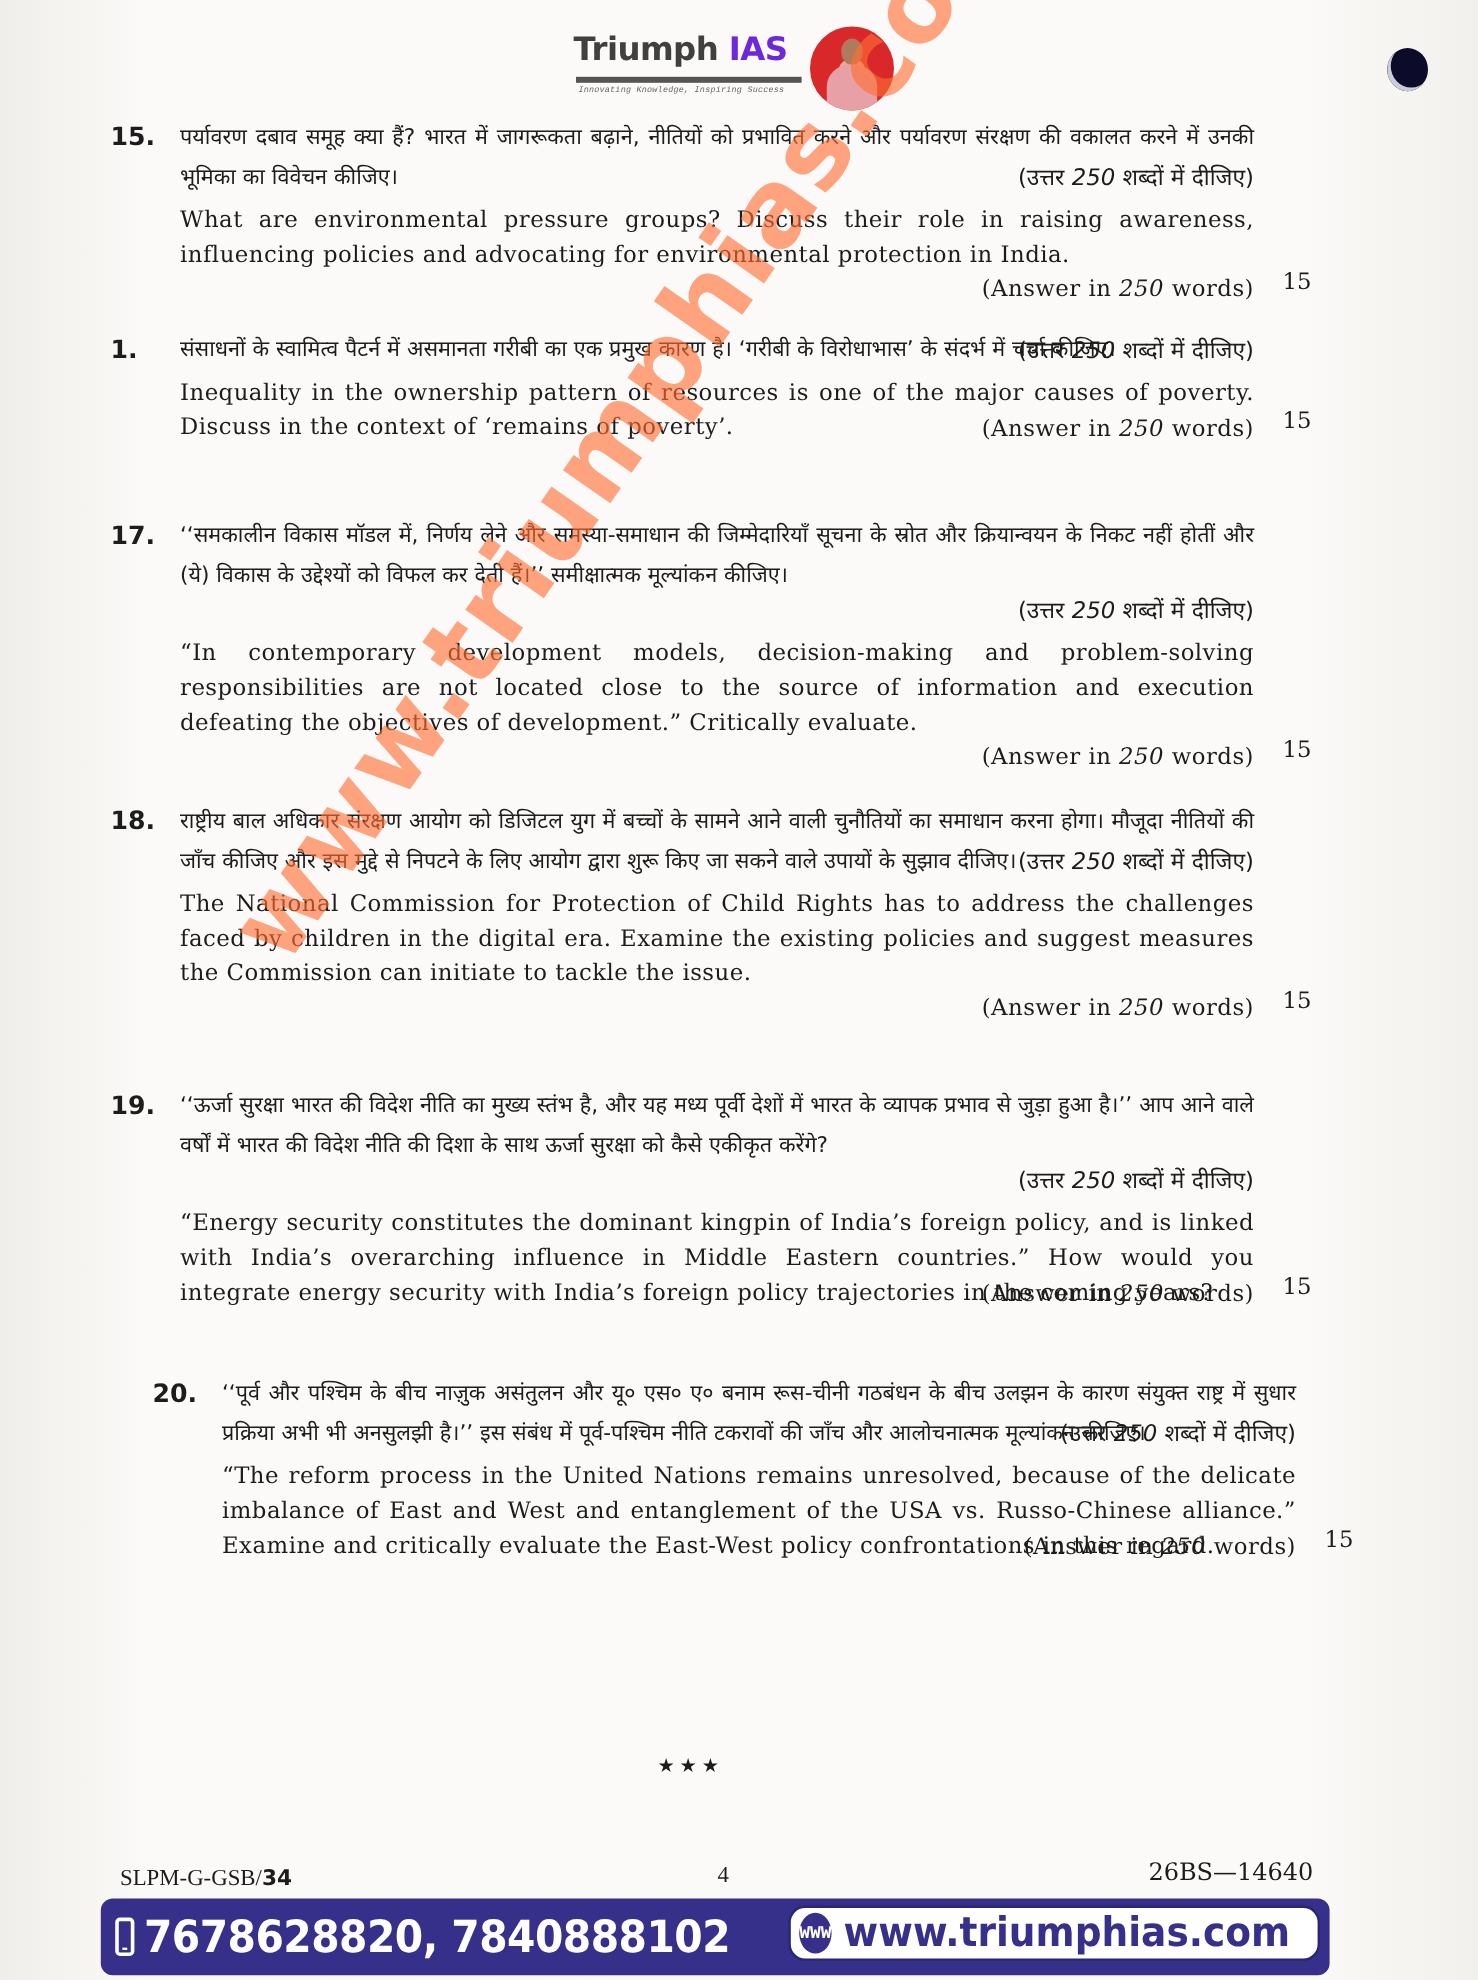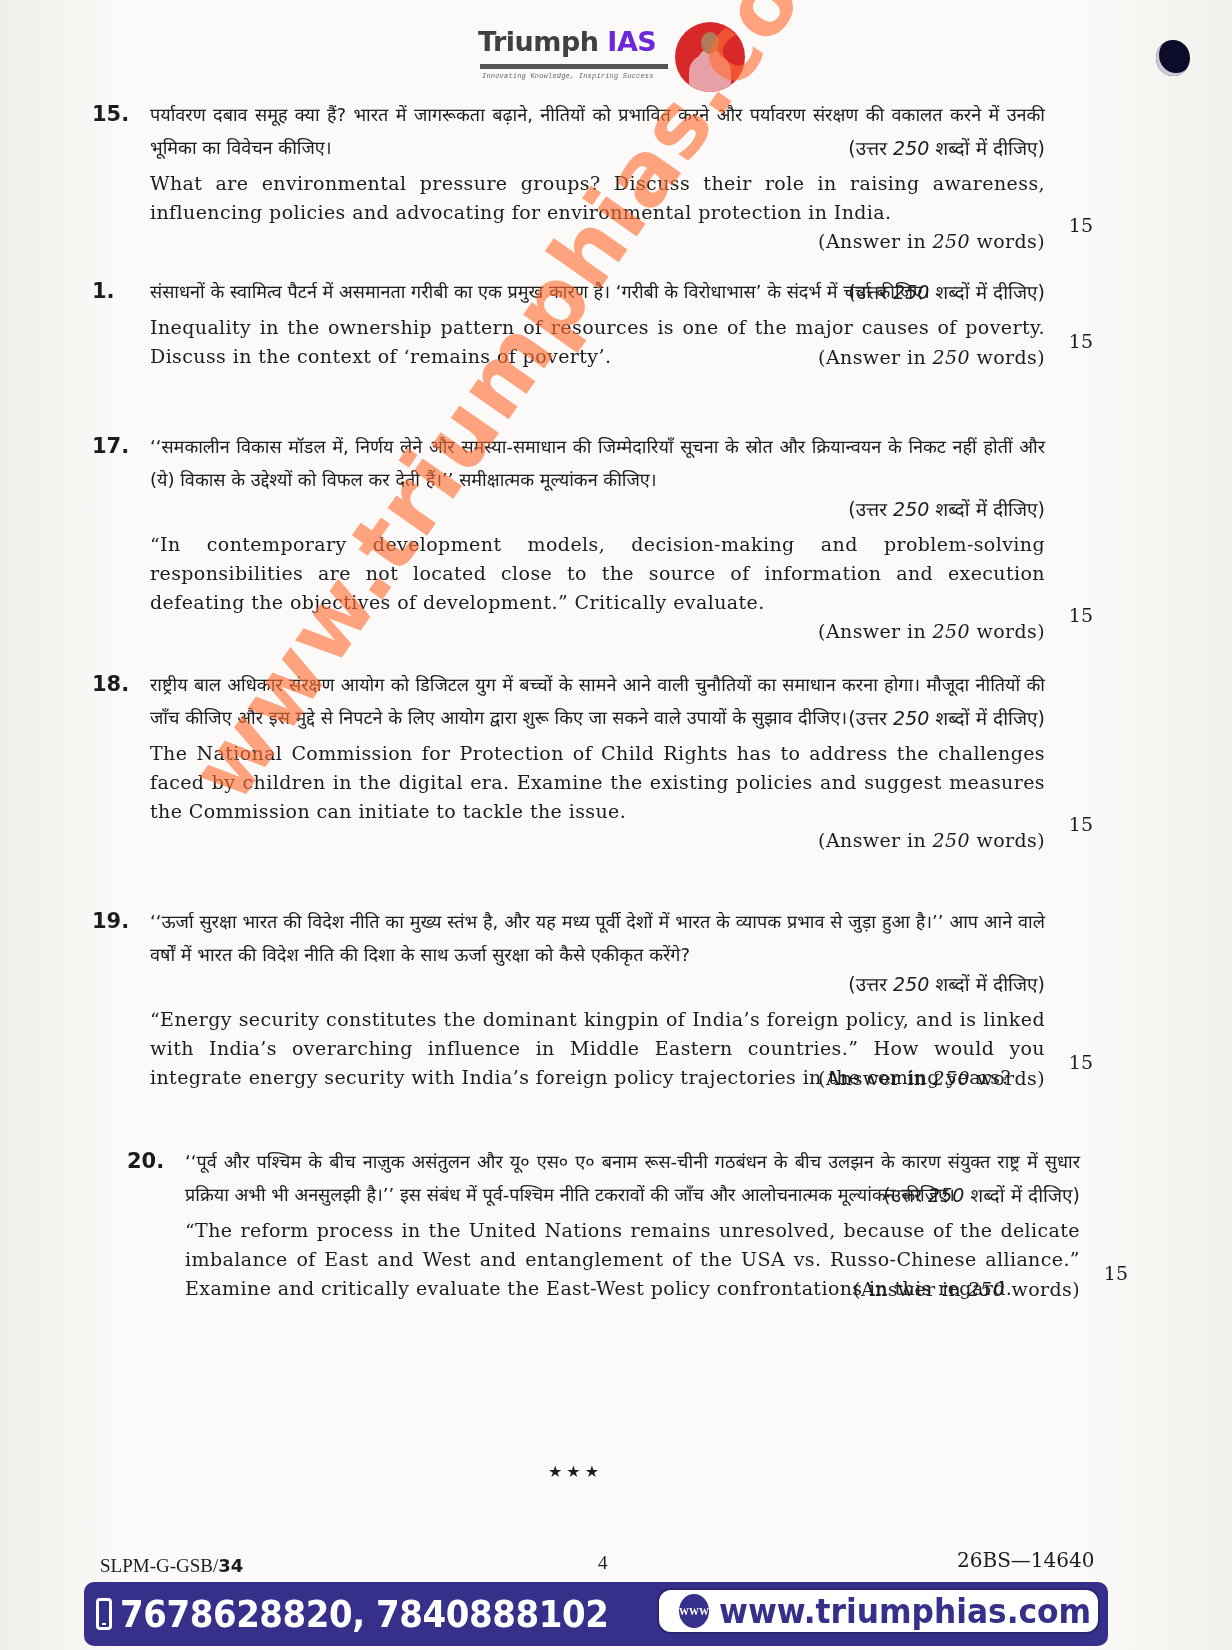--- a/index.html
+++ b/index.html
@@ -78,21 +78,21 @@
     font-family: "DejaVu Serif", serif; font-size: 19px; line-height: 29px;
     text-align: justify; text-align-last: left; margin-top: 6px;
     letter-spacing: 0.4px;
   }
   .eng-row { position: relative; }
   .eng-instr {
     text-align: right; font-family: "DejaVu Serif", serif; font-size: 19px;
     line-height: 28px; letter-spacing: 0.4px;
   }
   .marks {
-    position: absolute; right: -48px; bottom: 16px;
+    position: absolute; right: -48px; bottom: 6px;
     font-family: "DejaVu Serif", serif; font-size: 19px; line-height: 28px;
   }
   .stars {
     position: absolute; left: 548px; top: 1462px; font-size: 16px; letter-spacing: 4px;
     font-family: "DejaVu Sans", sans-serif;
   }
   .footer-left {
     position: absolute; left: 100px; top: 1555px; font-size: 19px;
     font-family: "Liberation Serif", serif;
   }
@@ -122,23 +122,23 @@
     margin-left: 8px; color: #fff; font-family: "DejaVu Sans", sans-serif;
     font-weight: bold; font-size: 37px; letter-spacing: -0.5px; transform: scaleX(0.92);
     transform-origin: left center; white-space: nowrap;
   }
   .web-pill {
     position: absolute; left: 573px; top: 6px; width: 443px; height: 46px;
     background: #fff; border-radius: 14px; border: 2px solid #2a2573; box-sizing: border-box;
     display: flex; align-items: center;
   }
   .globe-icon {
-    margin-left: 20px; width: 34px; height: 34px; border-radius: 50%;
-    background: #36308a; color: #fff; font-size: 10px; font-weight: bold;
-    font-family: Liberation Serif, serif; display: flex; align-items: center; justify-content: center;
+    margin-left: 7px; width: 34px; height: 34px; border-radius: 50%;
+    background: #36308a; color: #fff; font-size: 15px; font-weight: bold;
+    font-family: Liberation Mono, monospace; display: flex; align-items: center; justify-content: center;
   }
   .web-url {
     margin-left: 10px; color: #36308a; font-family: "DejaVu Sans", sans-serif;
     font-weight: bold; font-size: 34px; white-space: nowrap; transform: scaleX(0.92);
     transform-origin: left center;
   }
 </style>
 </head>
 <body>
 

